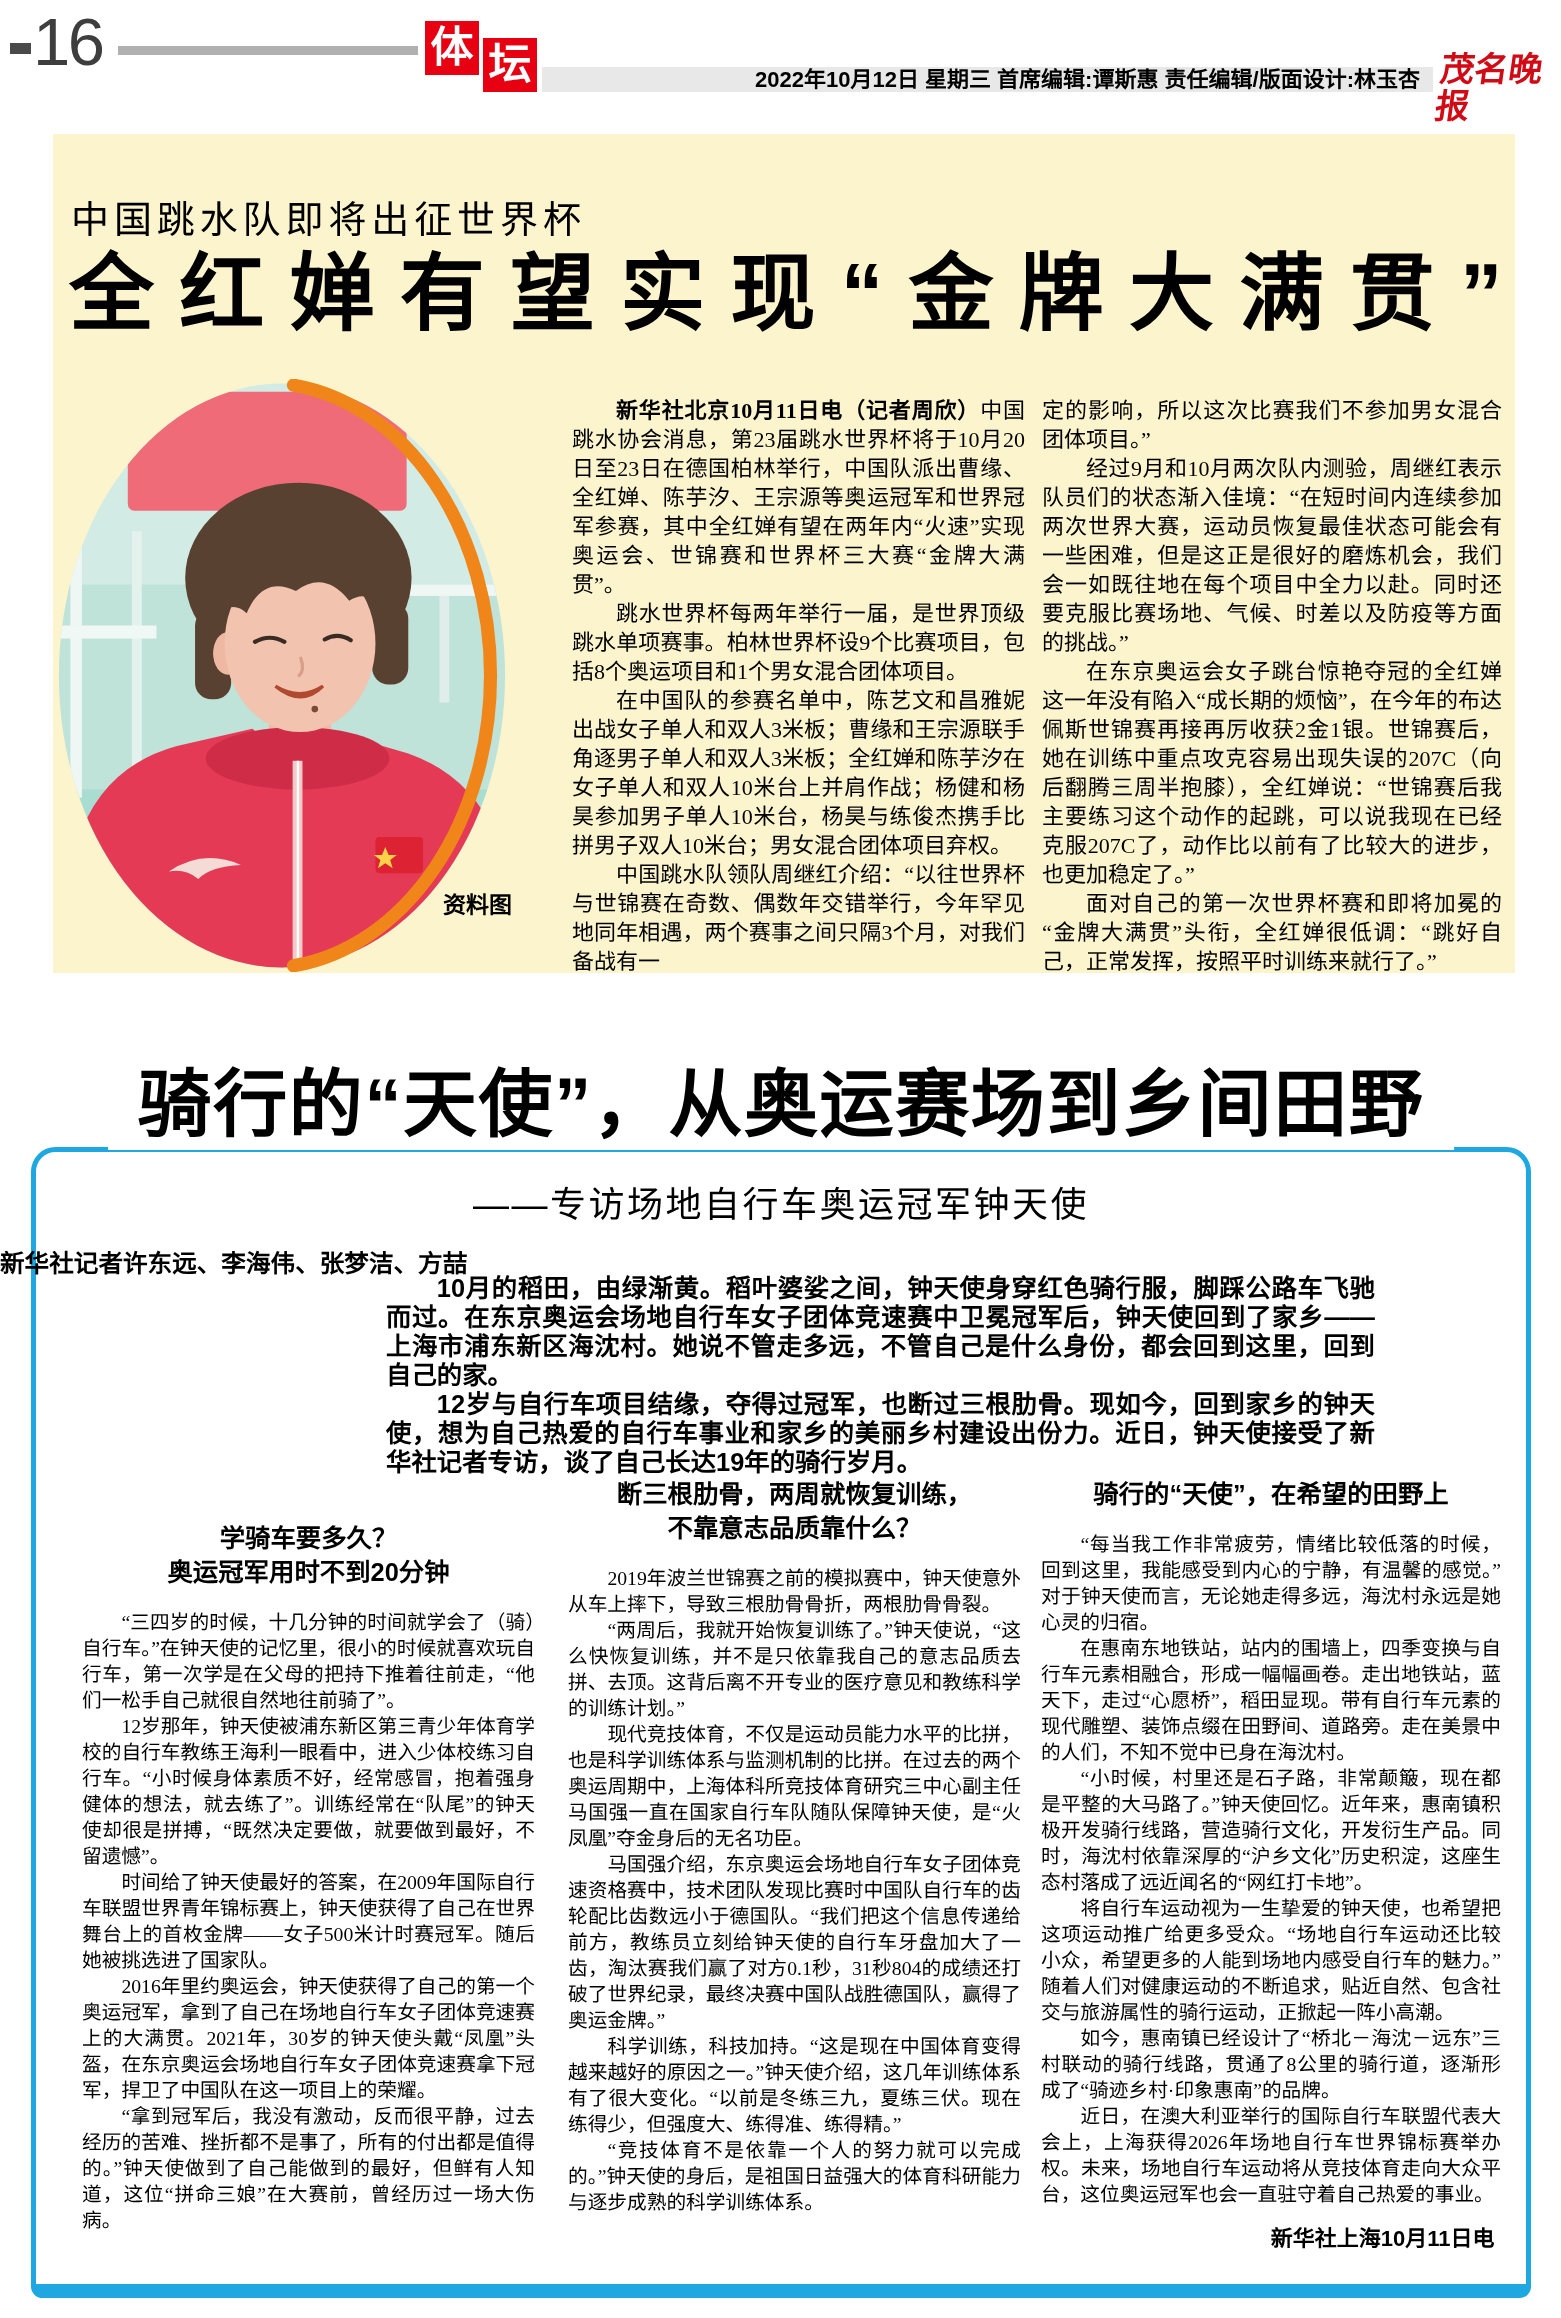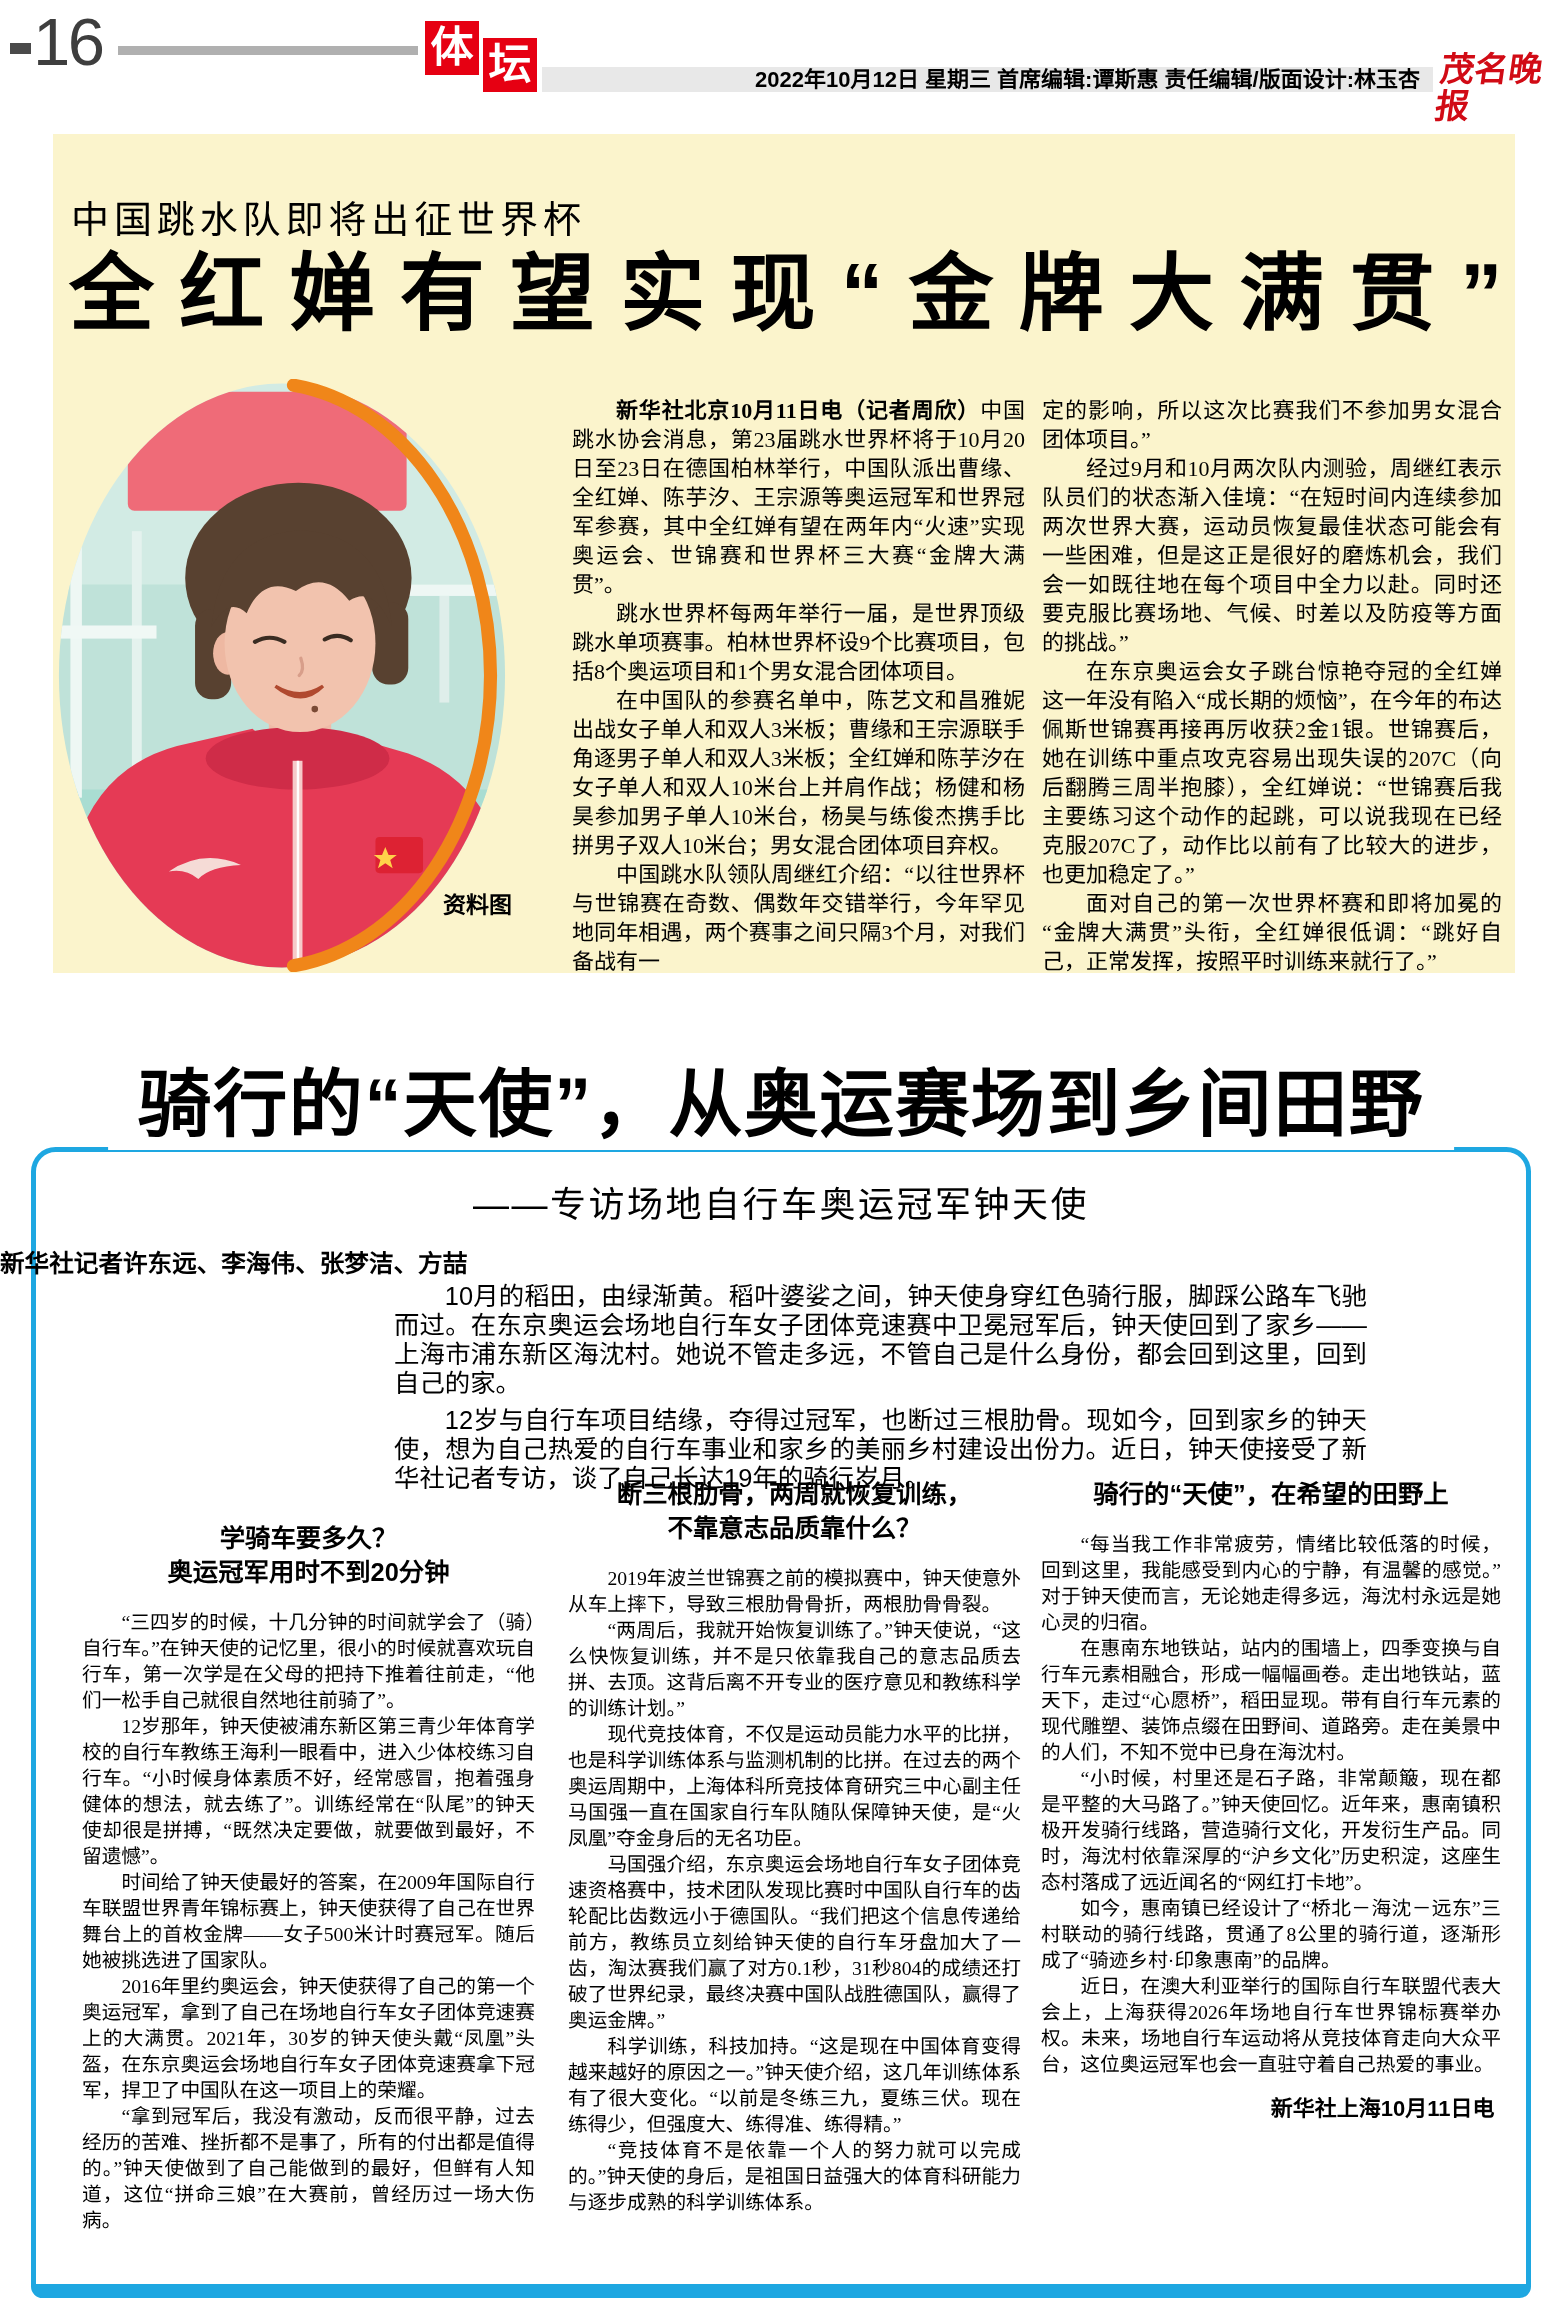--- a/index.html
+++ b/index.html
@@ -35,21 +35,21 @@
   .photo-wrap{left:54px;top:379px;width:474px;height:593px;}
 
   
   .a2-frame{left:31px;top:1147px;width:1500px;height:1151px;box-sizing:border-box;
             border:5.7px solid #1ea7e1;border-bottom-width:14.8px;border-radius:24.6px 24.6px 11.5px 11.5px;}
   .a2-headline{left:50%;transform:translateX(-50%);top:1061px;background:#fff;padding:0 29.5px;
                font-size:74px;font-weight:900;letter-spacing:1.6px;white-space:nowrap;line-height:1.2;}
   .a2-subtitle{left:0;top:1175px;width:1562px;text-align:center;font-size:36px;font-weight:400;letter-spacing:2.5px;}
   .a2-byline{left:0;top:1243px;width:1562px;text-align:left;font-size:24.6px;font-weight:700;}
   .a2-intro{left:386px;top:1274px;width:989px;}
-  .a2-intro p{margin:8px;font-size:25.4px;font-weight:400;line-height:29px;text-align:justify;
+  .a2-intro p{margin:0;font-size:25.4px;font-weight:700;line-height:29px;text-align:justify;
               word-break:break-all;text-indent:2em;}
   .a2-col{top:1477px;}
   .a2-col.c1{left:82px;width:453px;margin-top:44px;}
   .a2-col.c2{left:568px;width:453px;}
   .a2-col.c3{left:1041px;width:460px;}
   .a2-col h3{margin:0 0 19.7px 0;font-size:25.4px;font-weight:700;line-height:34px;text-align:center;}
   .a2-col p{margin:0;font-family:"Liberation Serif",serif;font-size:19.7px;line-height:26px;
             text-align:justify;text-justify:inter-character;word-break:break-all;text-indent:2em;}
   .a2-signoff{margin-top:13px;text-align:right;font-family:"Liberation Sans",sans-serif;
               font-size:22px;font-weight:700;padding-right:6.6px;}
@@ -162,19 +162,20 @@
     <p>马国强介绍，东京奥运会场地自行车女子团体竞速资格赛中，技术团队发现比赛时中国队自行车的齿轮配比齿数远小于德国队。“我们把这个信息传递给前方，教练员立刻给钟天使的自行车牙盘加大了一齿，淘汰赛我们赢了对方0.1秒，31秒804的成绩还打破了世界纪录，最终决赛中国队战胜德国队，赢得了奥运金牌。”</p>
     <p>科学训练，科技加持。“这是现在中国体育变得越来越好的原因之一。”钟天使介绍，这几年训练体系有了很大变化。“以前是冬练三九，夏练三伏。现在练得少，但强度大、练得准、练得精。”</p>
     <p>“竞技体育不是依靠一个人的努力就可以完成的。”钟天使的身后，是祖国日益强大的体育科研能力与逐步成熟的科学训练体系。</p>
   </div>
 
   <div class="abs a2-col c3">
     <h3>骑行的“天使”，在希望的田野上</h3>
     <p>“每当我工作非常疲劳，情绪比较低落的时候，回到这里，我能感受到内心的宁静，有温馨的感觉。”对于钟天使而言，无论她走得多远，海沈村永远是她心灵的归宿。</p>
     <p>在惠南东地铁站，站内的围墙上，四季变换与自行车元素相融合，形成一幅幅画卷。走出地铁站，蓝天下，走过“心愿桥”，稻田显现。带有自行车元素的现代雕塑、装饰点缀在田野间、道路旁。走在美景中的人们，不知不觉中已身在海沈村。</p>
     <p>“小时候，村里还是石子路，非常颠簸，现在都是平整的大马路了。”钟天使回忆。近年来，惠南镇积极开发骑行线路，营造骑行文化，开发衍生产品。同时，海沈村依靠深厚的“沪乡文化”历史积淀，这座生态村落成了远近闻名的“网红打卡地”。</p>
+    <p>将自行车运动视为一生挚爱的钟天使，也希望把这项运动推广给更多受众。“场地自行车运动还比较小众，希望更多的人能到场地内感受自行车的魅力。”随着人们对健康运动的不断追求，贴近自然、包含社交与旅游属性的骑行运动，正掀起一阵小高潮。</p>
     <p>如今，惠南镇已经设计了“桥北－海沈－远东”三村联动的骑行线路，贯通了8公里的骑行道，逐渐形成了“骑迹乡村·印象惠南”的品牌。</p>
     <p>近日，在澳大利亚举行的国际自行车联盟代表大会上，上海获得2026年场地自行车世界锦标赛举办权。未来，场地自行车运动将从竞技体育走向大众平台，这位奥运冠军也会一直驻守着自己热爱的事业。</p>
     <div class="a2-signoff">新华社上海10月11日电</div>
   </div>
 
 </div>
 
 
 </body></html>

